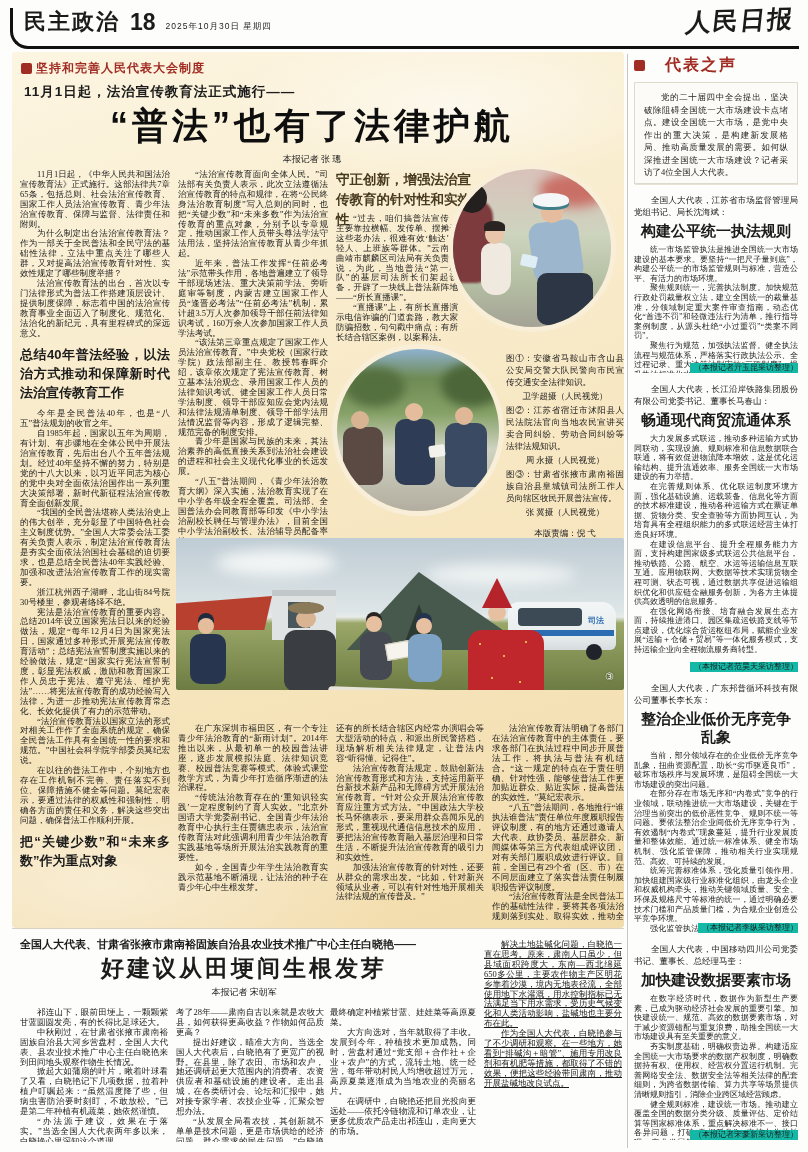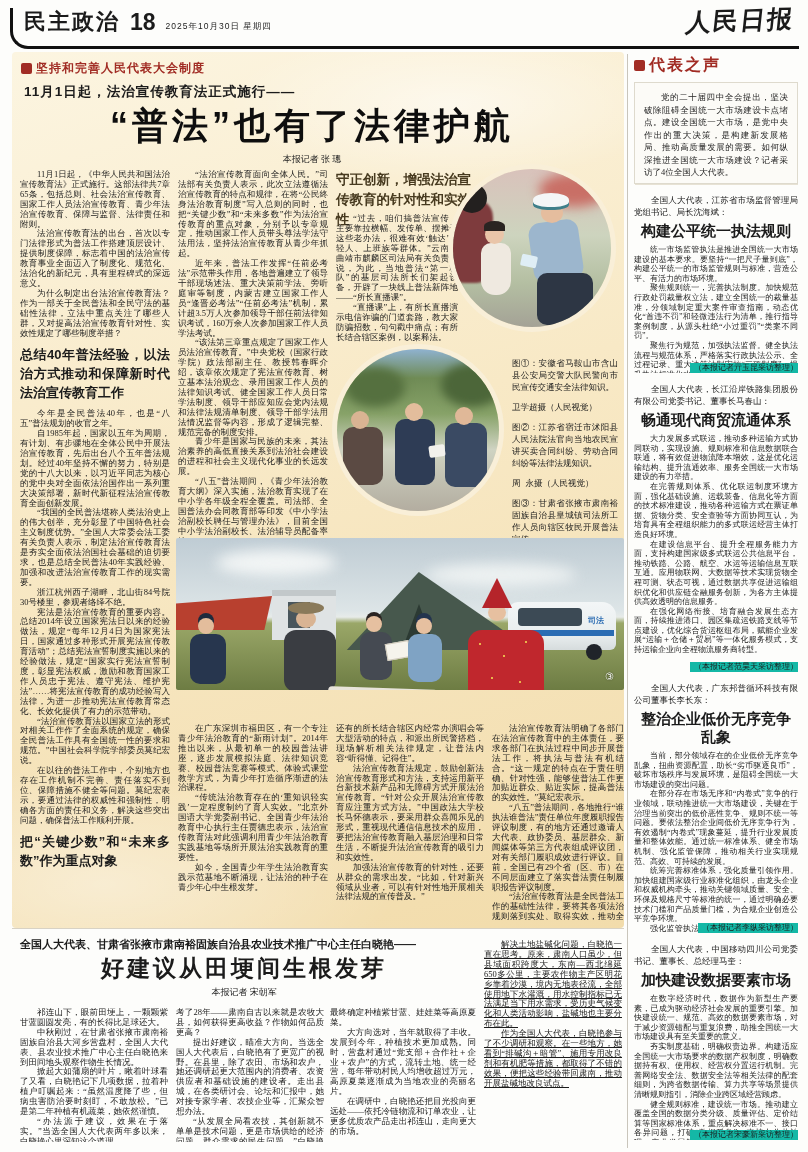--- a/index.html
+++ b/index.html
@@ -35,35 +35,35 @@
   .boxhead{position:absolute;left:324px;top:118px;width:148px;
            font:bold 13.5px/20px "Liberation Sans",sans-serif;color:#473a1f;}
   
   .pcircle{position:absolute;border-radius:50%;overflow:hidden;border:5px solid #f9efd8;box-sizing:border-box;}
   .ph{position:absolute;}
   .plabel{position:absolute;color:#fff;font:10px/10px "Liberation Sans",sans-serif;text-shadow:0 0 2px rgba(0,0,0,.6);}
   .photo3{position:absolute;left:164px;top:486px;width:448px;height:152px;overflow:hidden;border-radius:2px;
           background:linear-gradient(180deg,#bfccd4 0%,#dde5e7 48%,#e7ebe9 52%,#9aa768 56%,#6d7c43 100%);}
   .captions{position:absolute;left:492px;top:298px;width:122px;height:254px;overflow:hidden;
             font:8.5px/12px "Liberation Serif",serif;text-align:justify;}
-  .captions p{margin:8px;font-family:Liberation Mono, monospace;}
-  .cap-credit{text-align:left;margin-bottom:2px !important;}
+  .captions p{margin:2px;}
+  .cap-credit{text-align:center;margin-bottom:2px !important;}
   .ed-line{text-align:center;margin-top:9px !important;}
   .ed-line2{text-align:center;}
   
   .field{position:absolute;left:12px;top:932px;width:612px;height:216px;}
   .field-topline{position:absolute;left:0;top:-4px;width:612px;border-top:1px solid #d8d2c4;}
   .f-kicker{position:absolute;left:8px;top:5px;font:bold 11px/14px "Liberation Sans",sans-serif;}
   .f-headline{position:absolute;left:0;top:23px;width:464px;text-align:center;
               font:bold 23px/28px "Liberation Serif",serif;letter-spacing:3px;}
   .f-byline{position:absolute;left:0;top:55px;width:464px;text-align:center;font:9px/11px "Liberation Serif",serif;}
   
   .vdivider{position:absolute;left:627px;top:54px;height:1094px;border-left:1px solid #c9c5bb;}
   .voice{position:absolute;left:634px;top:52px;width:164px;height:1098px;overflow:hidden;}
-  .v-header{display:flex;align-items:center;gap:4px;margin:4px 0 8px 0;}
+  .v-header{display:flex;align-items:center;gap:20px;margin:4px 0 8px 0;}
   .v-title{font:bold 16px/18px "Liberation Sans",sans-serif;color:#a12c24;letter-spacing:2px;}
   .v-note{border:1px solid #dedacd;background:#fcfbf7;box-shadow:1px 1px 0 #e7e2d4;
           padding:8px 9px;height:84px;overflow:hidden;
           font:8.5px/12.5px "Liberation Serif",serif;color:#262626;text-align:justify;}
   .v-note .txt{text-indent:2em;}
   .v-note .sig{text-align:right;margin-top:3px;font-weight:bold;}
   .v-item{position:relative;overflow:hidden;margin-top:11px;}
   .v-intro{font:8.5px/11.5px "Liberation Serif",serif;text-indent:2em;text-align:justify;margin:0;}
   .v-head{font:bold 15px/18px "Liberation Sans",sans-serif;text-align:center;margin:4px 0 5px;}
   .v-body{font:8px/9.6px "Liberation Serif",serif;text-align:justify;}
@@ -89,22 +89,22 @@
       <span class="tag-icon"></span>
       <span class="tag-text">坚持和完善人民代表大会制度</span>
     </div>
     <div class="lead-kicker">11月1日起，法治宣传教育法正式施行——</div>
     <div class="lead-headline">“普法”也有了法律护航</div>
     <div class="lead-byline">本报记者 张 璁</div>
 
     <div class="col" style="left:8px;top:118px;width:150px;height:758px;">
       <div>
           <p>11月1日起，《中华人民共和国法治宣传教育法》正式施行。这部法律共7章65条，包括总则、社会法治宣传教育、国家工作人员法治宣传教育、青少年法治宣传教育、保障与监督、法律责任和附则。</p>
+          <p>为什么制定出台法治宣传教育法？作为一部关于全民普法和全民守法的基础性法律，立法中重点关注了哪些人群，又对提高法治宣传教育针对性、实效性规定了哪些制度举措？</p>
           <p>法治宣传教育法的出台，首次以专门法律形式为普法工作搭建顶层设计、提供制度保障，标志着中国的法治宣传教育事业全面迈入了制度化、规范化、法治化的新纪元，具有里程碑式的深远意义。</p>
-          <p>为什么制定出台法治宣传教育法？作为一部关于全民普法和全民守法的基础性法律，立法中重点关注了哪些人群，又对提高法治宣传教育针对性、实效性规定了哪些制度举措？</p>
         </div>
       <div class="sub">总结40年普法经验，以法治方式推动和保障新时代法治宣传教育工作</div>
       <div>
           <p>今年是全民普法40年，也是“八五”普法规划的收官之年。</p>
           <p>自1985年起，国家以五年为周期，有计划、有步骤地在全体公民中开展法治宣传教育，先后出台八个五年普法规划。经过40年坚持不懈的努力，特别是党的十八大以来，以习近平同志为核心的党中央对全面依法治国作出一系列重大决策部署，新时代新征程法治宣传教育全面创新发展。</p>
           <p>“我国的全民普法堪称人类法治史上的伟大创举，充分彰显了中国特色社会主义制度优势。”全国人大常委会法工委有关负责人表示，制定法治宣传教育法是夯实全面依法治国社会基础的迫切要求，也是总结全民普法40年实践经验、加强和改进法治宣传教育工作的现实需要。</p>
           <p>浙江杭州西子湖畔，北山街84号院30号楼里，参观者络绎不绝。</p>
           <p>宪法是法治宣传教育的重要内容。总结2014年设立国家宪法日以来的经验做法，规定“每年12月4日为国家宪法日，国家通过多种形式开展宪法宣传教育活动”；总结宪法宣誓制度实施以来的经验做法，规定“国家实行宪法宣誓制度，彰显宪法权威，激励和教育国家工作人员忠于宪法、遵守宪法、维护宪法”……将宪法宣传教育的成功经验写入法律，为进一步推动宪法宣传教育常态化、长效化提供了有力的示范带动。</p>
           <p>“法治宣传教育法以国家立法的形式对相关工作作了全面系统的规定，确保全民普法工作具有全国统一性的要求和规范。”中国社会科学院学部委员莫纪宏说。</p>
           <p>在以往的普法工作中，个别地方也存在工作机制不完善、责任落实不到位、保障措施不健全等问题。莫纪宏表示，要通过法律的权威性和强制性，明确各方面的责任和义务，解决这些突出问题，确保普法工作顺利开展。</p>

